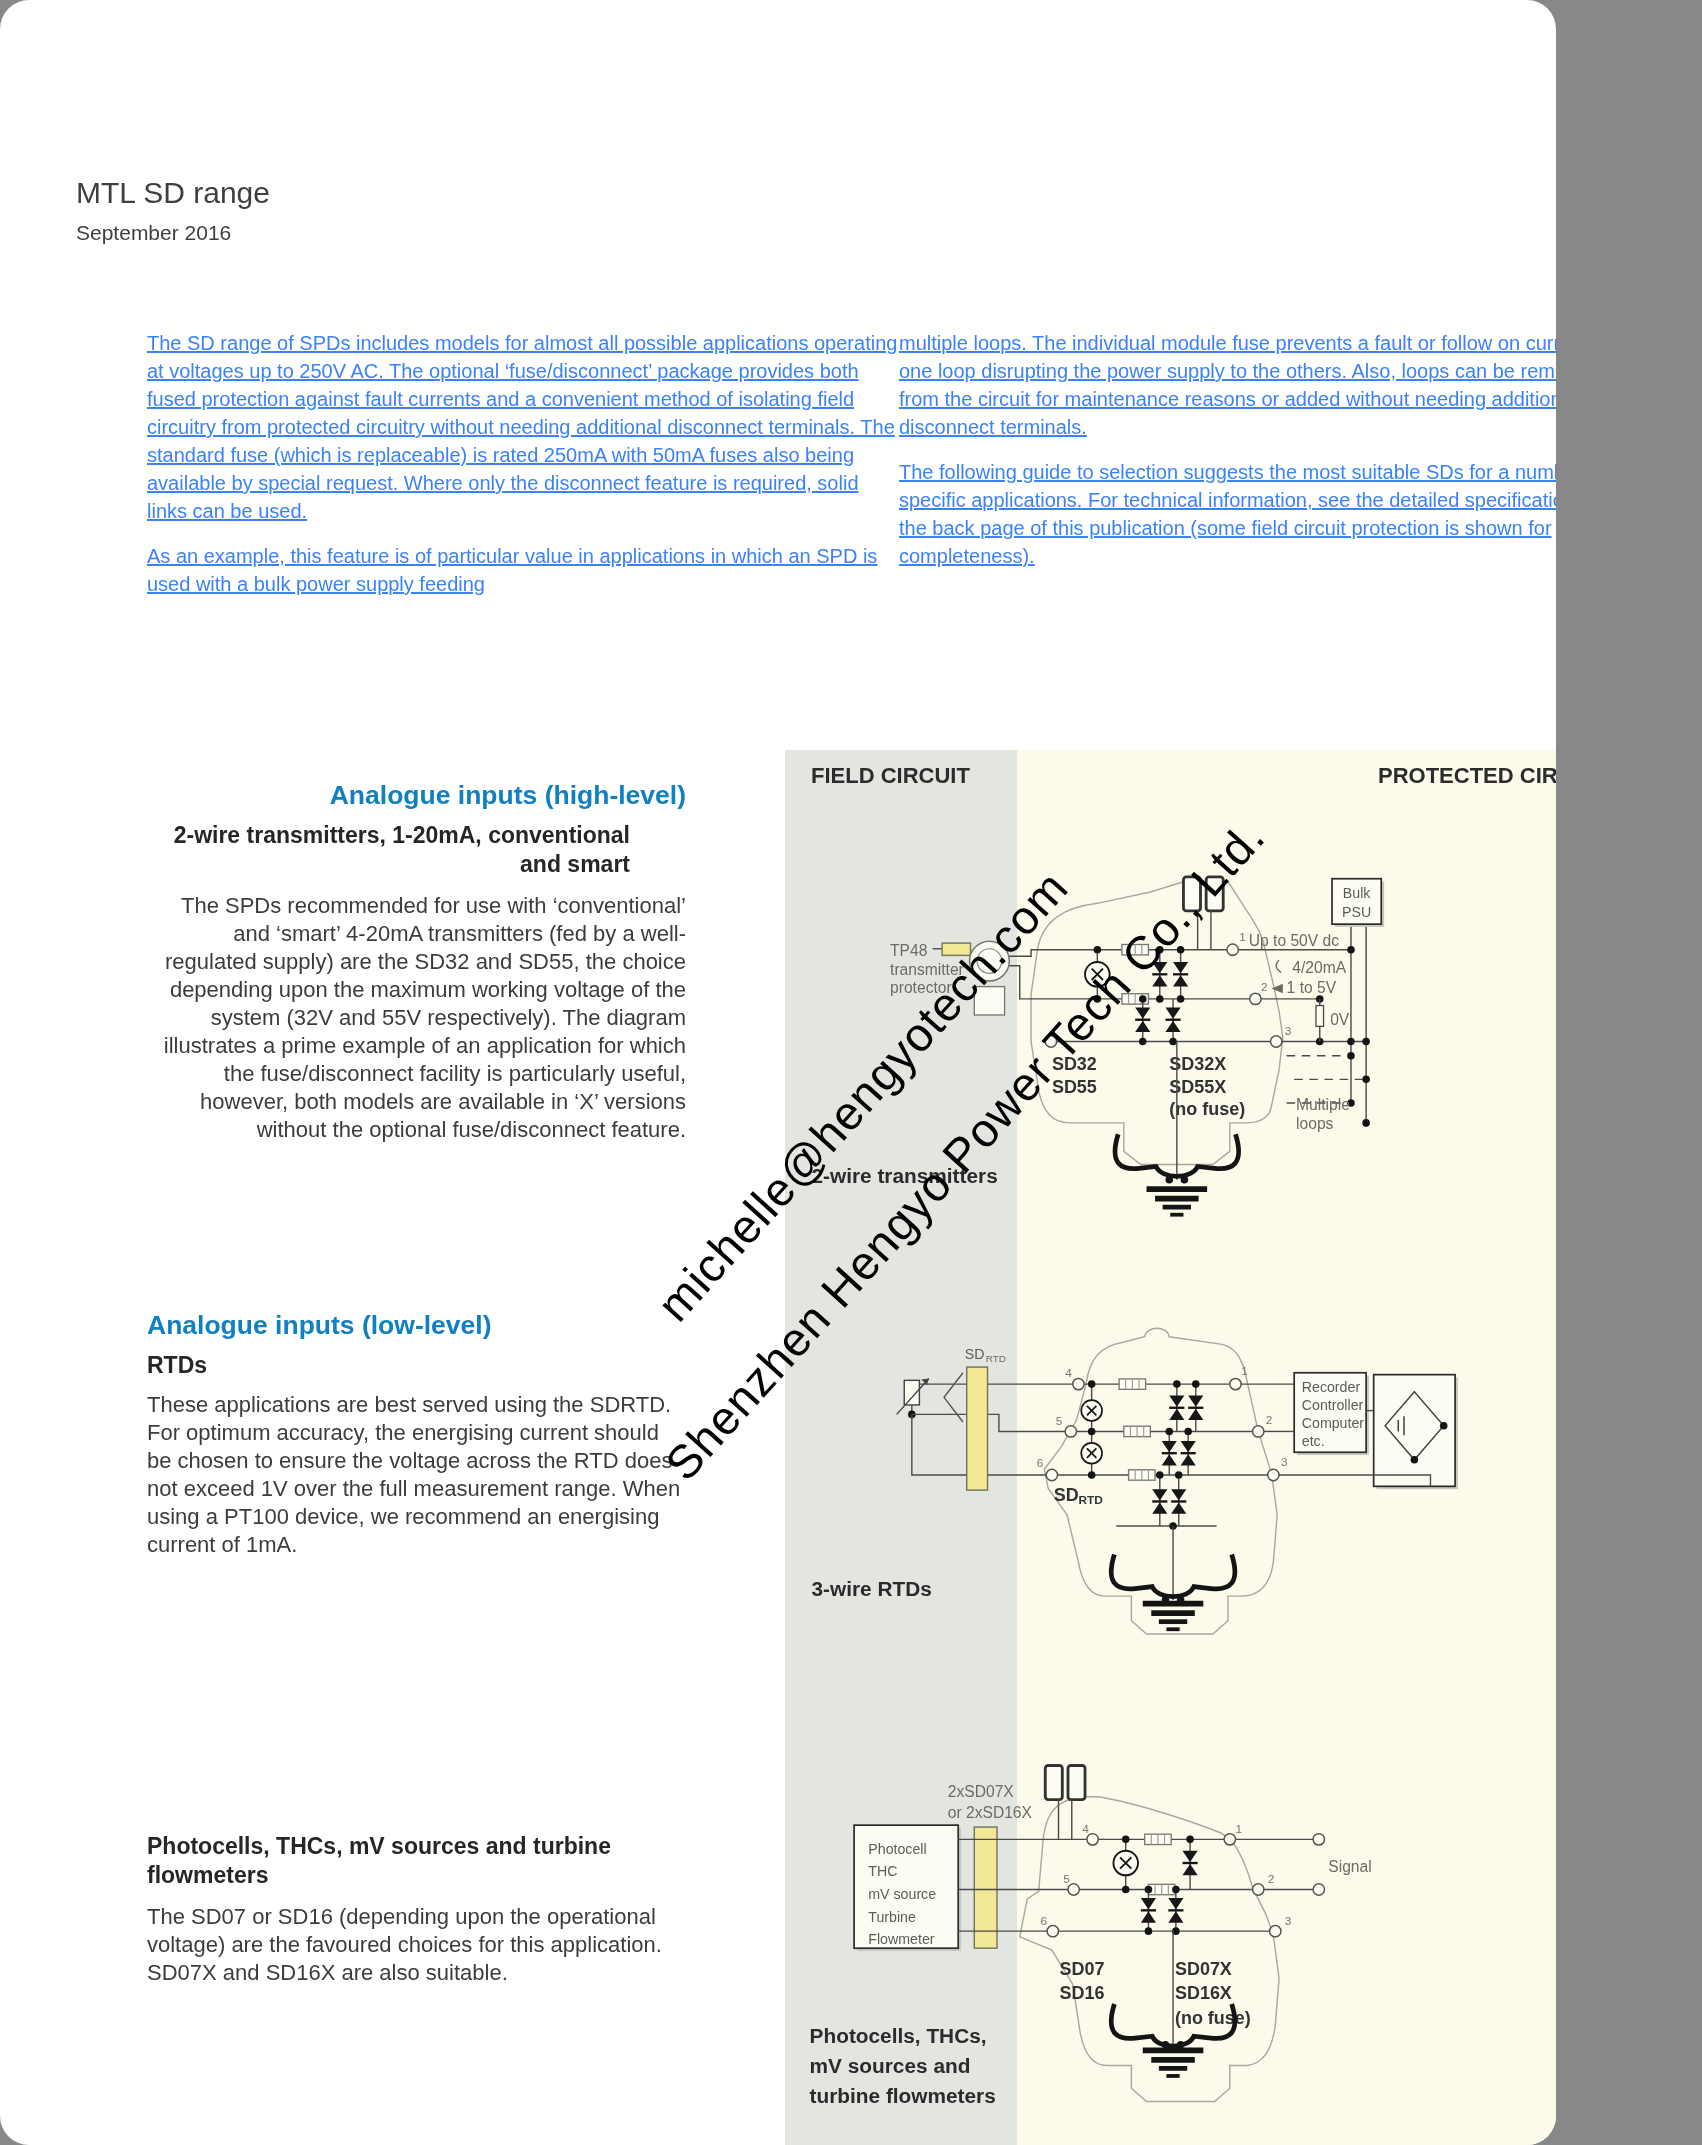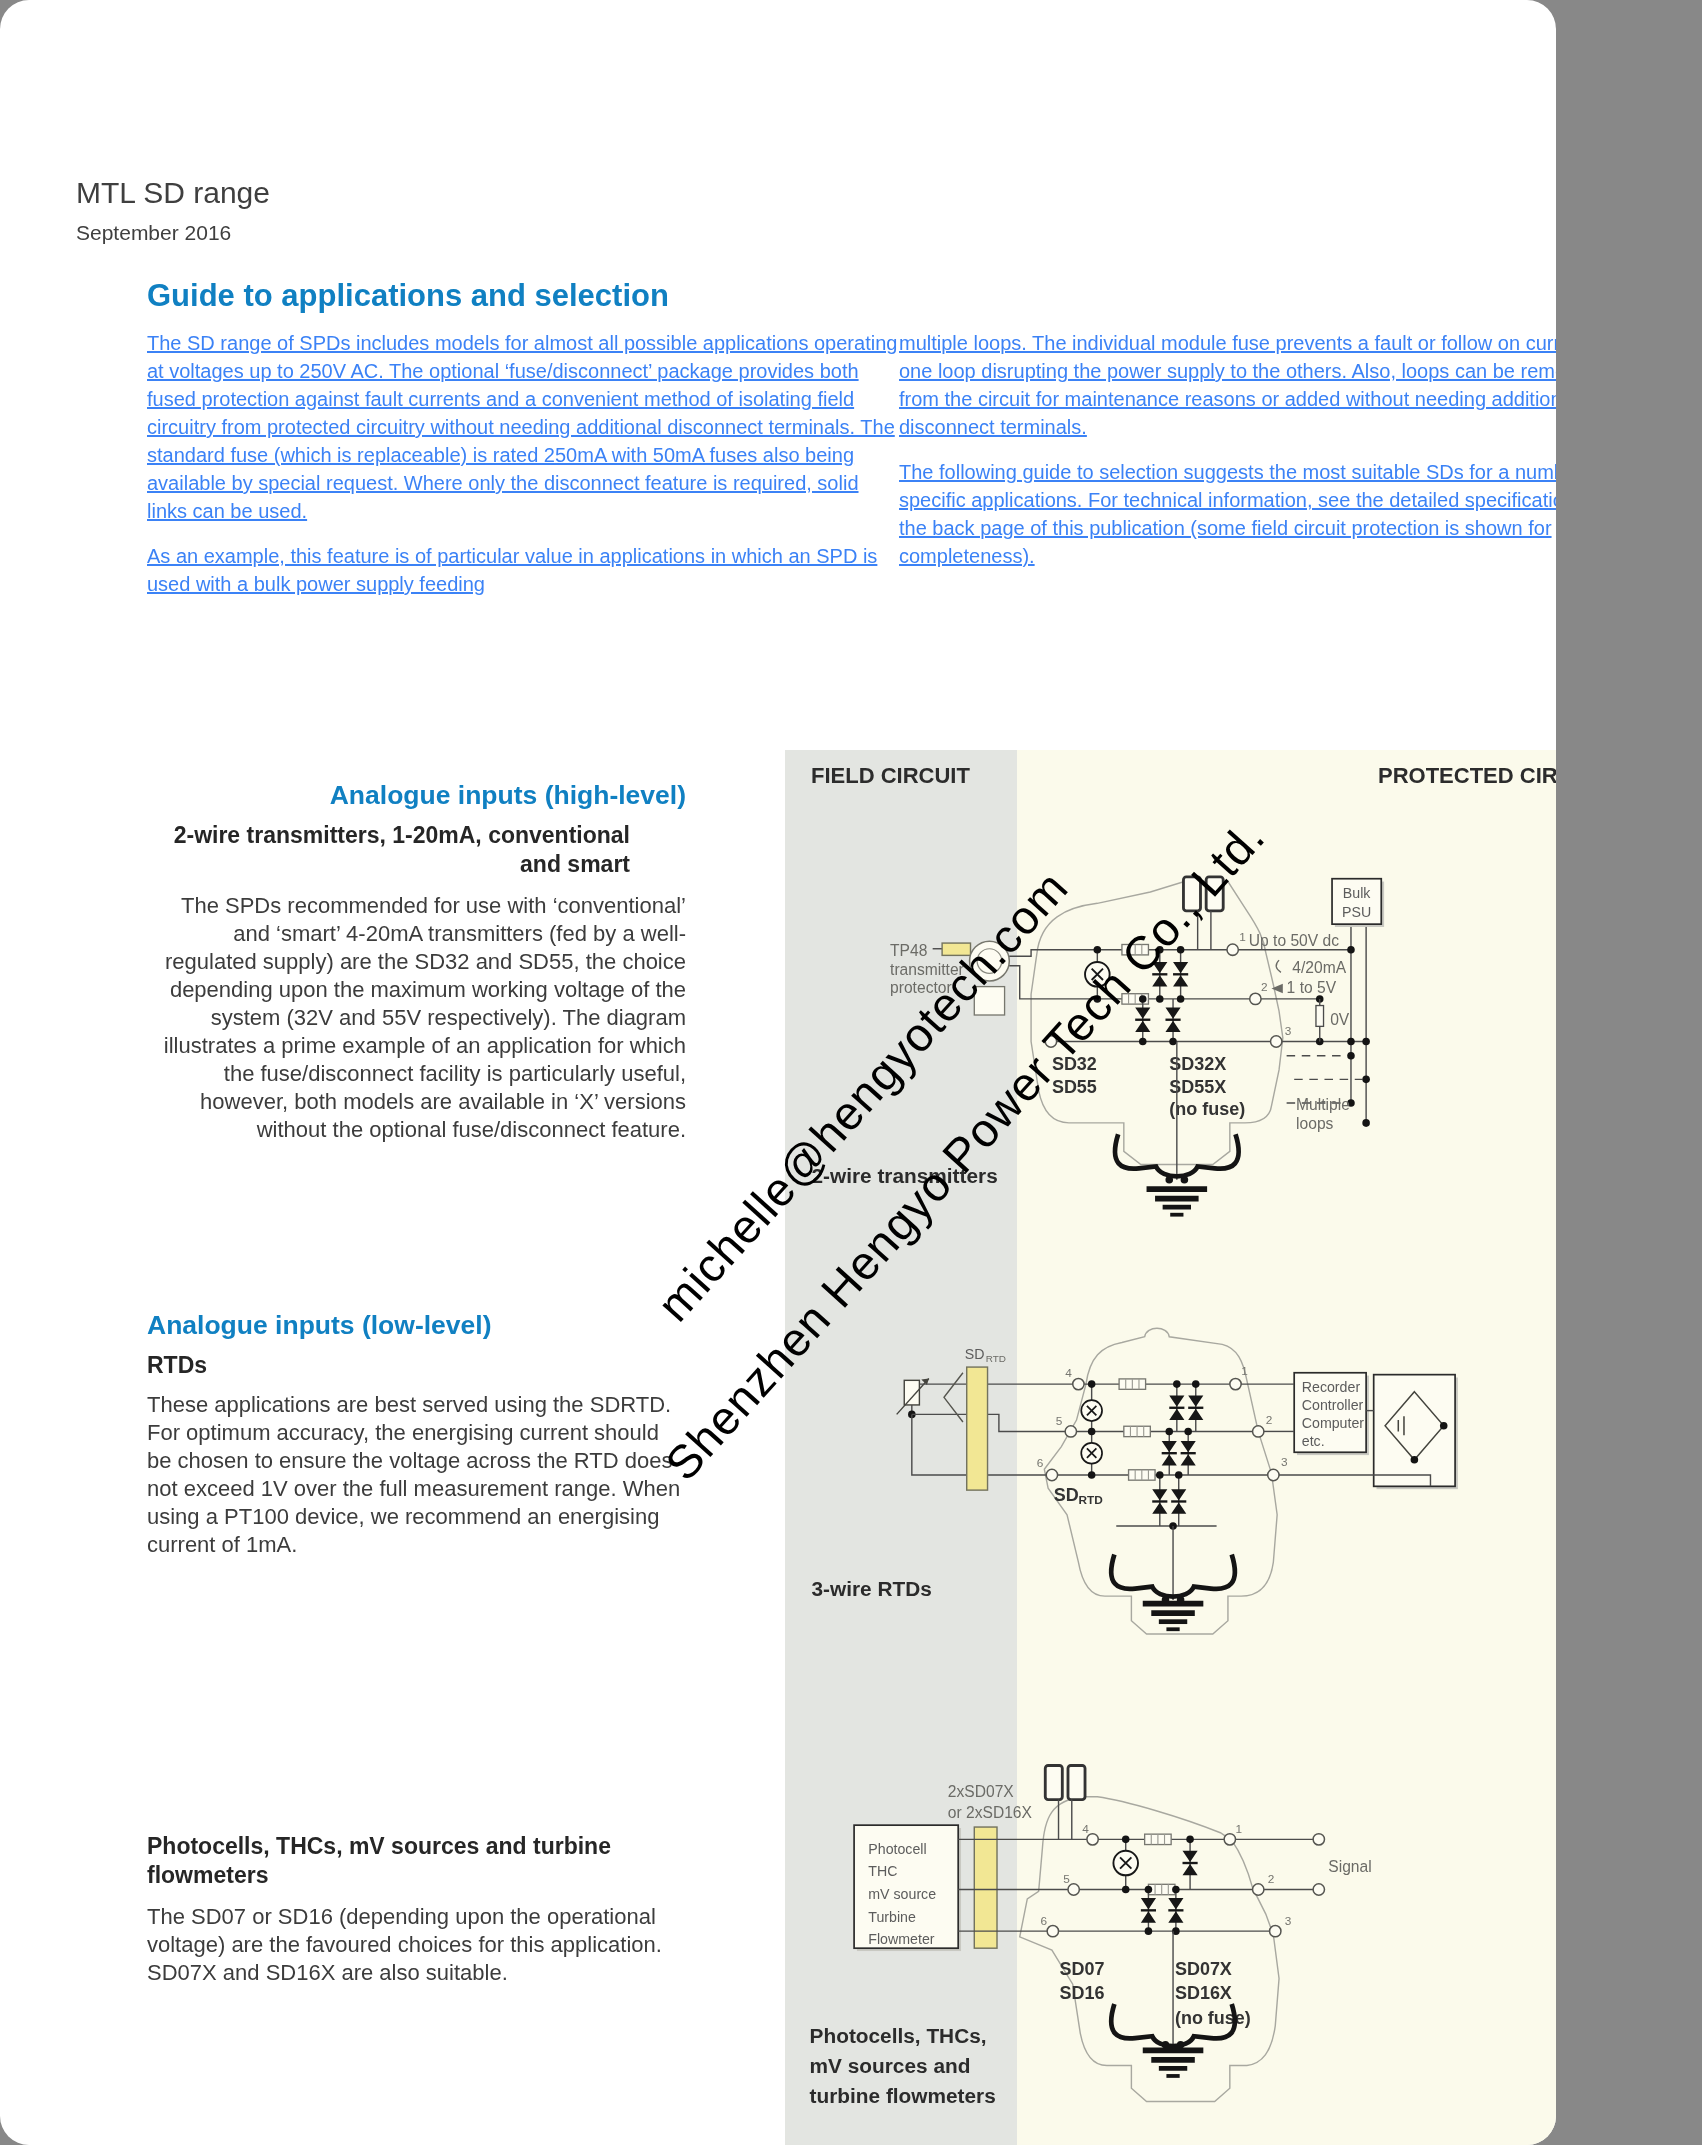--- a/index.html
+++ b/index.html
@@ -34,21 +34,20 @@
   svg .dcap{font-size:22px;font-weight:bold;fill:#2b2b2b;}
 </style>
 </head>
 <body>
 
 <div class="page">
 
   <div class="abs doc-title">MTL SD range</div>
   <div class="abs doc-date">September 2016</div>
 
-  <div class="abs main-heading">Guide to applications and selection</div>
   <div class="abs body-col col-left">
     <p>The SD range of SPDs includes models for almost all possible applications operating at voltages up to 250V AC.  The optional ‘fuse/disconnect’ package provides both fused protection against fault currents and a convenient method of isolating field circuitry from protected circuitry without needing additional disconnect terminals.  The standard fuse (which is replaceable) is rated 250mA with 50mA fuses also being available by special request. Where only the disconnect feature is required, solid links can be used.</p>
     <p>As an example, this feature is of particular value in applications in which an SPD is used with a bulk power supply feeding</p>
   </div>
   <div class="abs body-col col-right">
     <p>multiple loops.  The individual module fuse prevents a fault or follow on current on one loop disrupting the power supply to the others. Also, loops can be removed from the circuit for maintenance reasons or added without needing additional disconnect terminals.</p>
     <p>The following guide to selection suggests the most suitable SDs for a number of specific applications. For technical information, see the detailed specifications on the back page of this publication (some field circuit protection is shown for completeness).</p>
   </div>
 
   <div class="abs panel-field"></div>

